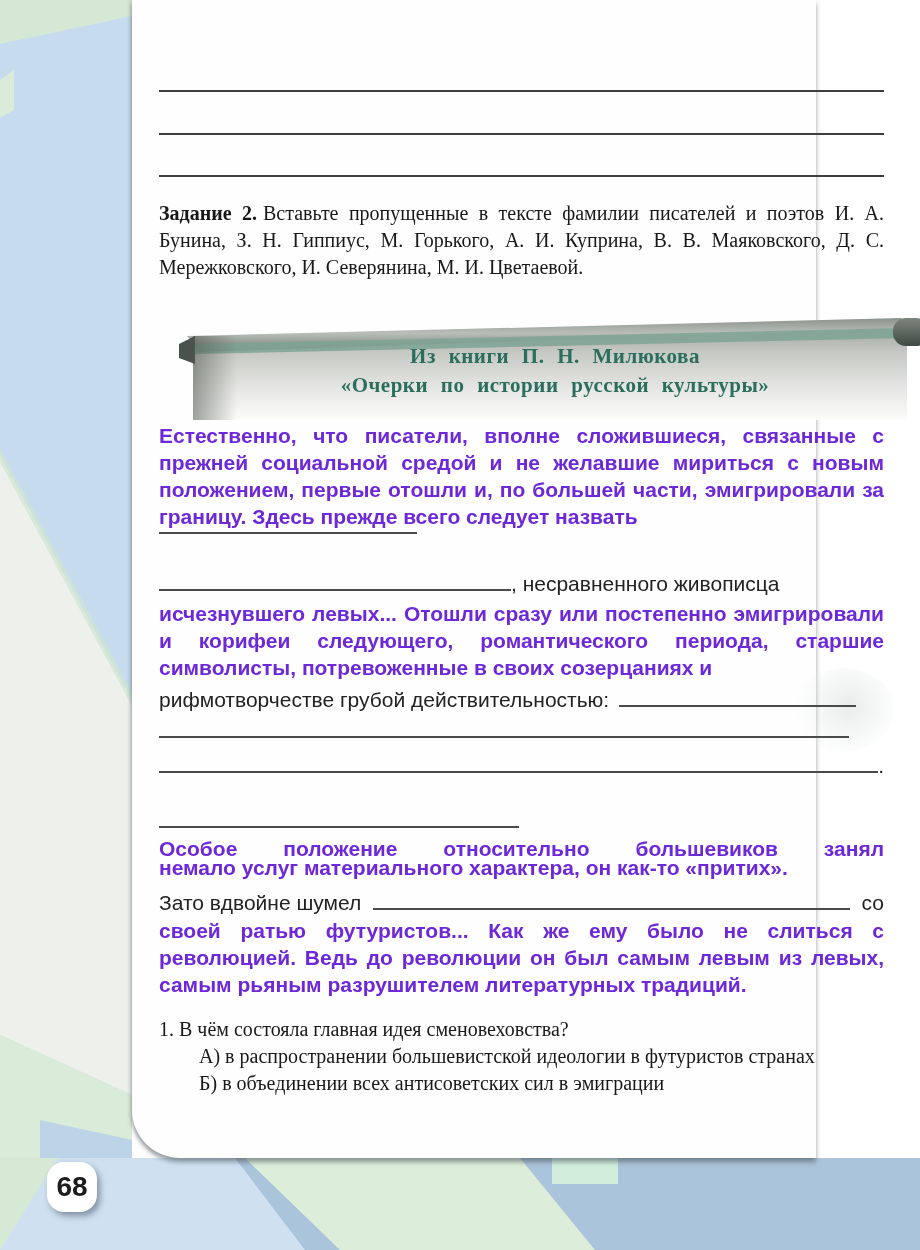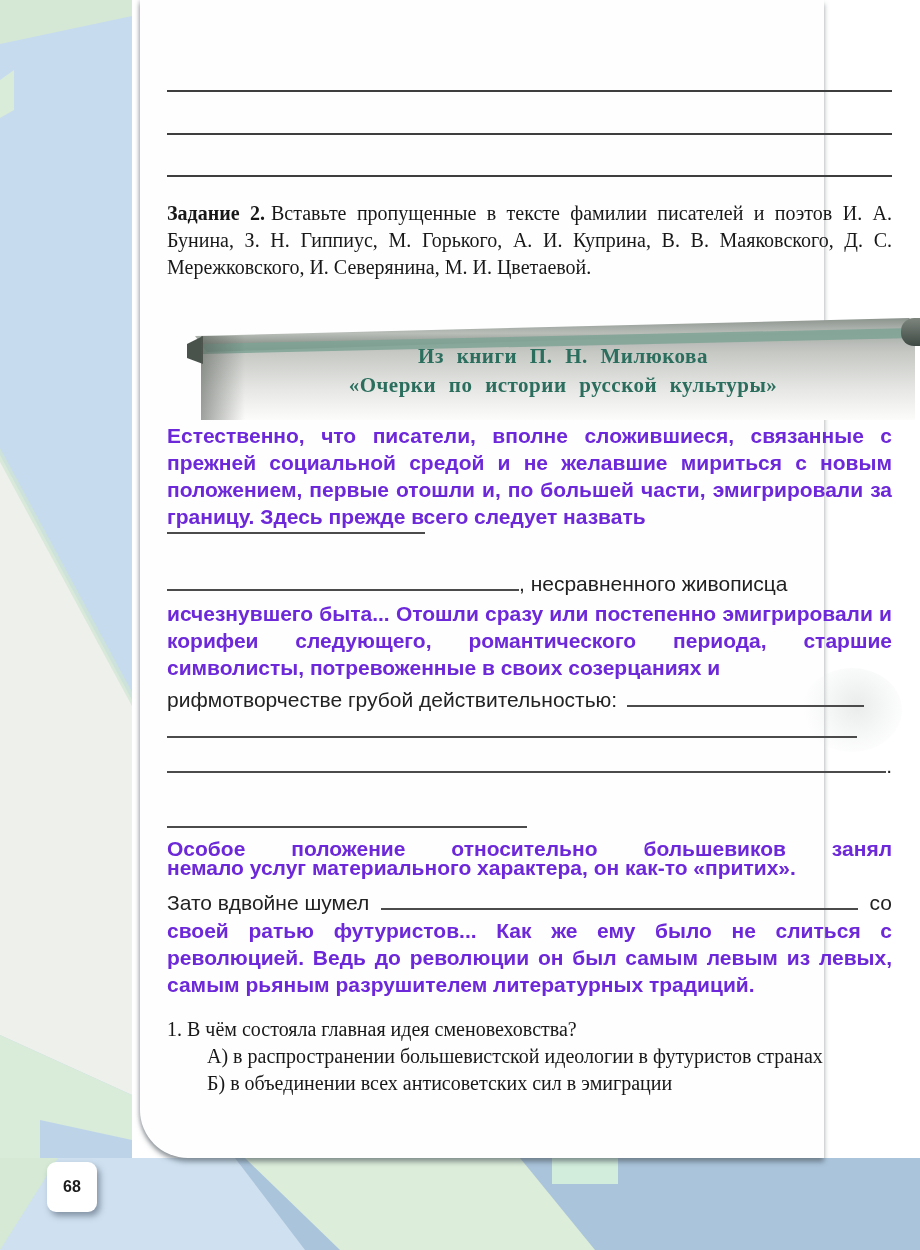--- a/index.html
+++ b/index.html
@@ -5,21 +5,21 @@
   html,body{margin:0;padding:0;}
   body{
     width:920px;height:1250px;position:relative;overflow:hidden;
     background:#ffffff;
     font-family:"Liberation Sans", sans-serif;
   }
   
   #bg{position:absolute;left:0;top:0;width:920px;height:1250px;z-index:0;}
   
   .page{
-    position:absolute;left:140px;top:0;width:684px;height:1158px;
+    position:absolute;left:132px;top:0;width:684px;height:1158px;
     background:#fefefe;z-index:1;
     border-radius:0 0 0 48px;
     box-shadow:0 4px 5px rgba(70,80,88,.55), -2px 0 3px rgba(120,130,140,.18);
   }
   .content{position:absolute;left:27px;top:0;width:725px;z-index:2;}
   
   .wline{position:absolute;left:0;width:725px;height:0;border-bottom:2px solid #3e3e3e;}
   
   .serif{font-family:"Liberation Serif", serif;font-size:20px;line-height:27px;color:#181818;}
   .task-par{text-align:justify;}
@@ -46,24 +46,24 @@
     position:absolute;left:662px;top:668px;width:100px;height:84px;border-radius:50%;
     background:radial-gradient(circle at 55% 45%, rgba(185,192,192,.30), rgba(225,229,229,.16) 55%, rgba(255,255,255,0) 75%);
     z-index:1;
   }
   
   .q-line{margin:0;}
   .options{padding-left:40px;}
   
   .badge{
     position:absolute;left:47px;top:1162px;width:50px;height:50px;z-index:3;
-    background:#ffffff;border-radius:9px;
+    background:#ffffff;border-radius:17px;
     box-shadow:3px 4px 6px rgba(55,70,90,.5);
     display:flex;align-items:center;justify-content:center;
-    font-family:"Liberation Sans", sans-serif;font-weight:bold;font-size:16px;color:#1c1c1c;
+    font-family:"Liberation Sans", sans-serif;font-weight:bold;font-size:28px;color:#1c1c1c;
   }
 </style>
 </head>
 <body>
 
 <svg id="bg" width="920" height="1250" viewBox="0 0 920 1250">
   <rect x="0" y="0" width="920" height="1250" fill="#ffffff"></rect>
   <rect x="0" y="0" width="132" height="1250" fill="#c6dbee"></rect>
   <polygon points="0,0 132,0 132,16 0,44" fill="#d5e8d6"></polygon>
   <polygon points="0,80 14,70 14,110 0,118" fill="#d9ebd9"></polygon>
@@ -137,21 +137,21 @@
     <div class="sans just" style="position:absolute;top:422px;width:725px">Естественно, что писатели, вполне сложившиеся, связанные с прежней социальной средой и не желавшие мириться с новым положением, первые отошли и, по большей части, эмигрировали за границу. Здесь прежде всего следует назвать</div>
 
     <div class="fillrow" style="position:absolute;top:532px;width:725px">
       <span class="blank" style="width:258px"></span>
     </div>
     <div class="fillrow" style="position:absolute;top:570px;width:725px">
       <span class="blank" style="width:352px"></span>
         <span>, несравненного живописца</span>
     </div>
 
-    <div class="sans just" style="position:absolute;top:600px;width:725px">исчезнувшего быта... Отошли сразу или постепенно эмигрировали и корифеи следующего, романтического периода, старшие символисты, потревоженные в своих созерцаниях и</div>
+    <div class="sans just" style="position:absolute;top:600px;width:725px">исчезнувшего левых... Отошли сразу или постепенно эмигрировали и корифеи следующего, романтического периода, старшие символисты, потревоженные в своих созерцаниях и</div>
 
     <div class="fillrow" style="position:absolute;top:686px;width:725px">
       <span style="margin-right:10px">рифмотворчестве грубой действительностью:</span>
       <span class="blank grow" style="margin-right:28px"></span>
     </div>
 
     <div class="fullline" style="position:absolute;top:736px;left:0;width:690px"></div>
     <div class="fillrow" style="position:absolute;top:752px;width:725px">
       <span class="blank grow"></span>
         <span>.</span>

